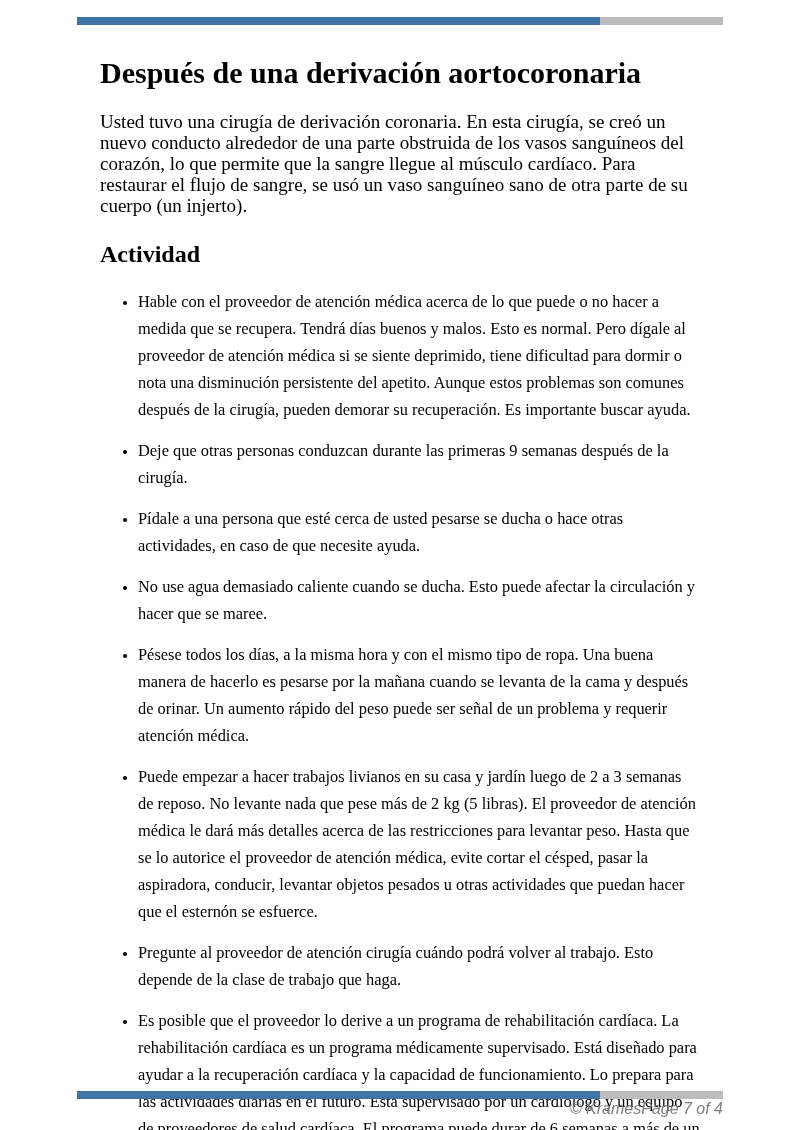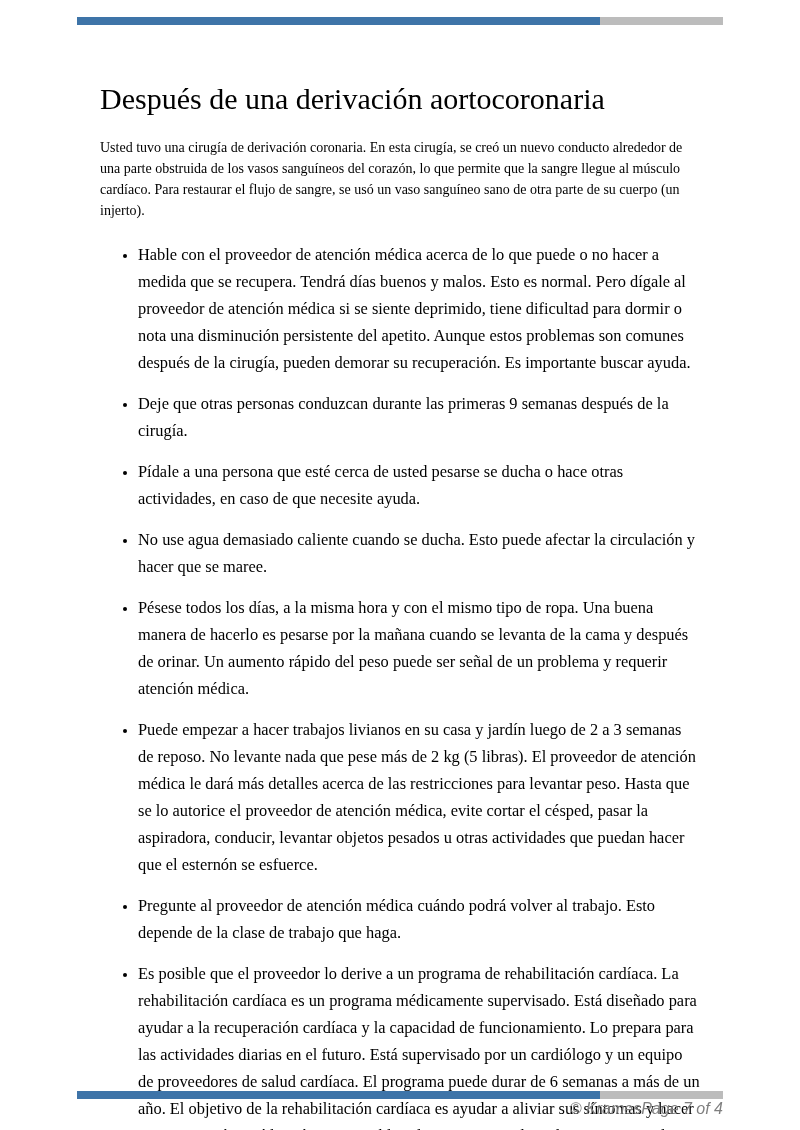--- a/index.html
+++ b/index.html
@@ -35,29 +35,29 @@
   }
   .topbar { top: 17px; }
 
   .content {
     position: absolute;
     top: 0;
     left: 100px;
     width: 600px;
   }
   h1.doc-title {
-    margin: 81px 0 0 0;
+    margin: 55px 0 0 0;
     font-size: 30px;
     line-height: 36px;
-    font-weight: normal;
+    font-weight: bold;
     letter-spacing: 0px;
   }
   p.intro {
     margin: 20px 0 0 0;
-    font-size: 14px;
+    font-size: 19px;
     line-height: 21px;
   }
   h2.section-heading {
     margin: 24px 0 0 0;
     font-size: 24px;
     line-height: 28px;
     font-weight: bold;
   }
   ul.bullet-list {
     margin: 20px 0 0 0;
@@ -94,29 +94,30 @@
 <div class="accent-bar topbar">
   <div class="seg-blue"></div>
   <div class="seg-gray"></div>
 </div>
 
 <div class="content">
   <h1 class="doc-title">Después de una derivación aortocoronaria</h1>
 
   <p class="intro">Usted tuvo una cirugía de derivación coronaria. En esta cirugía, se creó un nuevo conducto alrededor de una parte obstruida de los vasos sanguíneos del corazón, lo que permite que la sangre llegue al músculo cardíaco. Para restaurar el flujo de sangre, se usó un vaso sanguíneo sano de otra parte de su cuerpo (un injerto).</p>
 
+  <h2 class="section-heading">Actividad</h2>
 
   <ul class="bullet-list">
     <li>Hable con el proveedor de atención médica acerca de lo que puede o no hacer a medida que se recupera. Tendrá días buenos y malos. Esto es normal. Pero dígale al proveedor de atención médica si se siente deprimido, tiene dificultad para dormir o nota una disminución persistente del apetito. Aunque estos problemas son comunes después de la cirugía, pueden demorar su recuperación. Es importante buscar ayuda.</li>
     <li>Deje que otras personas conduzcan durante las primeras 9 semanas después de la cirugía.</li>
     <li>Pídale a una persona que esté cerca de usted pesarse se ducha o hace otras actividades, en caso de que necesite ayuda.</li>
     <li>No use agua demasiado caliente cuando se ducha. Esto puede afectar la circulación y hacer que se maree.</li>
     <li>Pésese todos los días, a la misma hora y con el mismo tipo de ropa. Una buena manera de hacerlo es pesarse por la mañana cuando se levanta de la cama y después de orinar. Un aumento rápido del peso puede ser señal de un problema y requerir atención médica.</li>
     <li>Puede empezar a hacer trabajos livianos en su casa y jardín luego de 2 a 3 semanas de reposo. No levante nada que pese más de 2 kg (5 libras). El proveedor de atención médica le dará más detalles acerca de las restricciones para levantar peso. Hasta que se lo autorice el proveedor de atención médica, evite cortar el césped, pasar la aspiradora, conducir, levantar objetos pesados u otras actividades que puedan hacer que el esternón se esfuerce.</li>
-    <li>Pregunte al proveedor de atención médica cuándo podrá volver al trabajo. Esto depende de la clase de trabajo que haga.</li>
+    <li>Pregunte al proveedor de atención cirugía cuándo podrá volver al trabajo. Esto depende de la clase de trabajo que haga.</li>
     <li>Es posible que el proveedor lo derive a un programa de rehabilitación cardíaca. La rehabilitación cardíaca es un programa médicamente supervisado. Está diseñado para ayudar a la recuperación cardíaca y la capacidad de funcionamiento. Lo prepara para las actividades diarias en el futuro. Está supervisado por un cardiólogo y un equipo de proveedores de salud cardíaca. El programa puede durar de 6 semanas a más de un año. El objetivo de la rehabilitación cardíaca es ayudar a aliviar sus síntomas y hacer que su corazón esté lo más sano posible. El programa puede incluir ejercicios, clases para dejar de fumar, información sobre nutrición, asesoramiento, manejo del estrés y terapia ocupacional. En algunos casos puede hacerlo desde su hogar. Pregunte al proveedor si lo ayudaría asistir a un programa de rehabilitación cardíaca.</li>
   </ul>
 </div>
 
 <div class="accent-bar bottombar">
   <div class="seg-blue"></div>
   <div class="seg-gray"></div>
 </div>
 
 <div class="footer-row">

